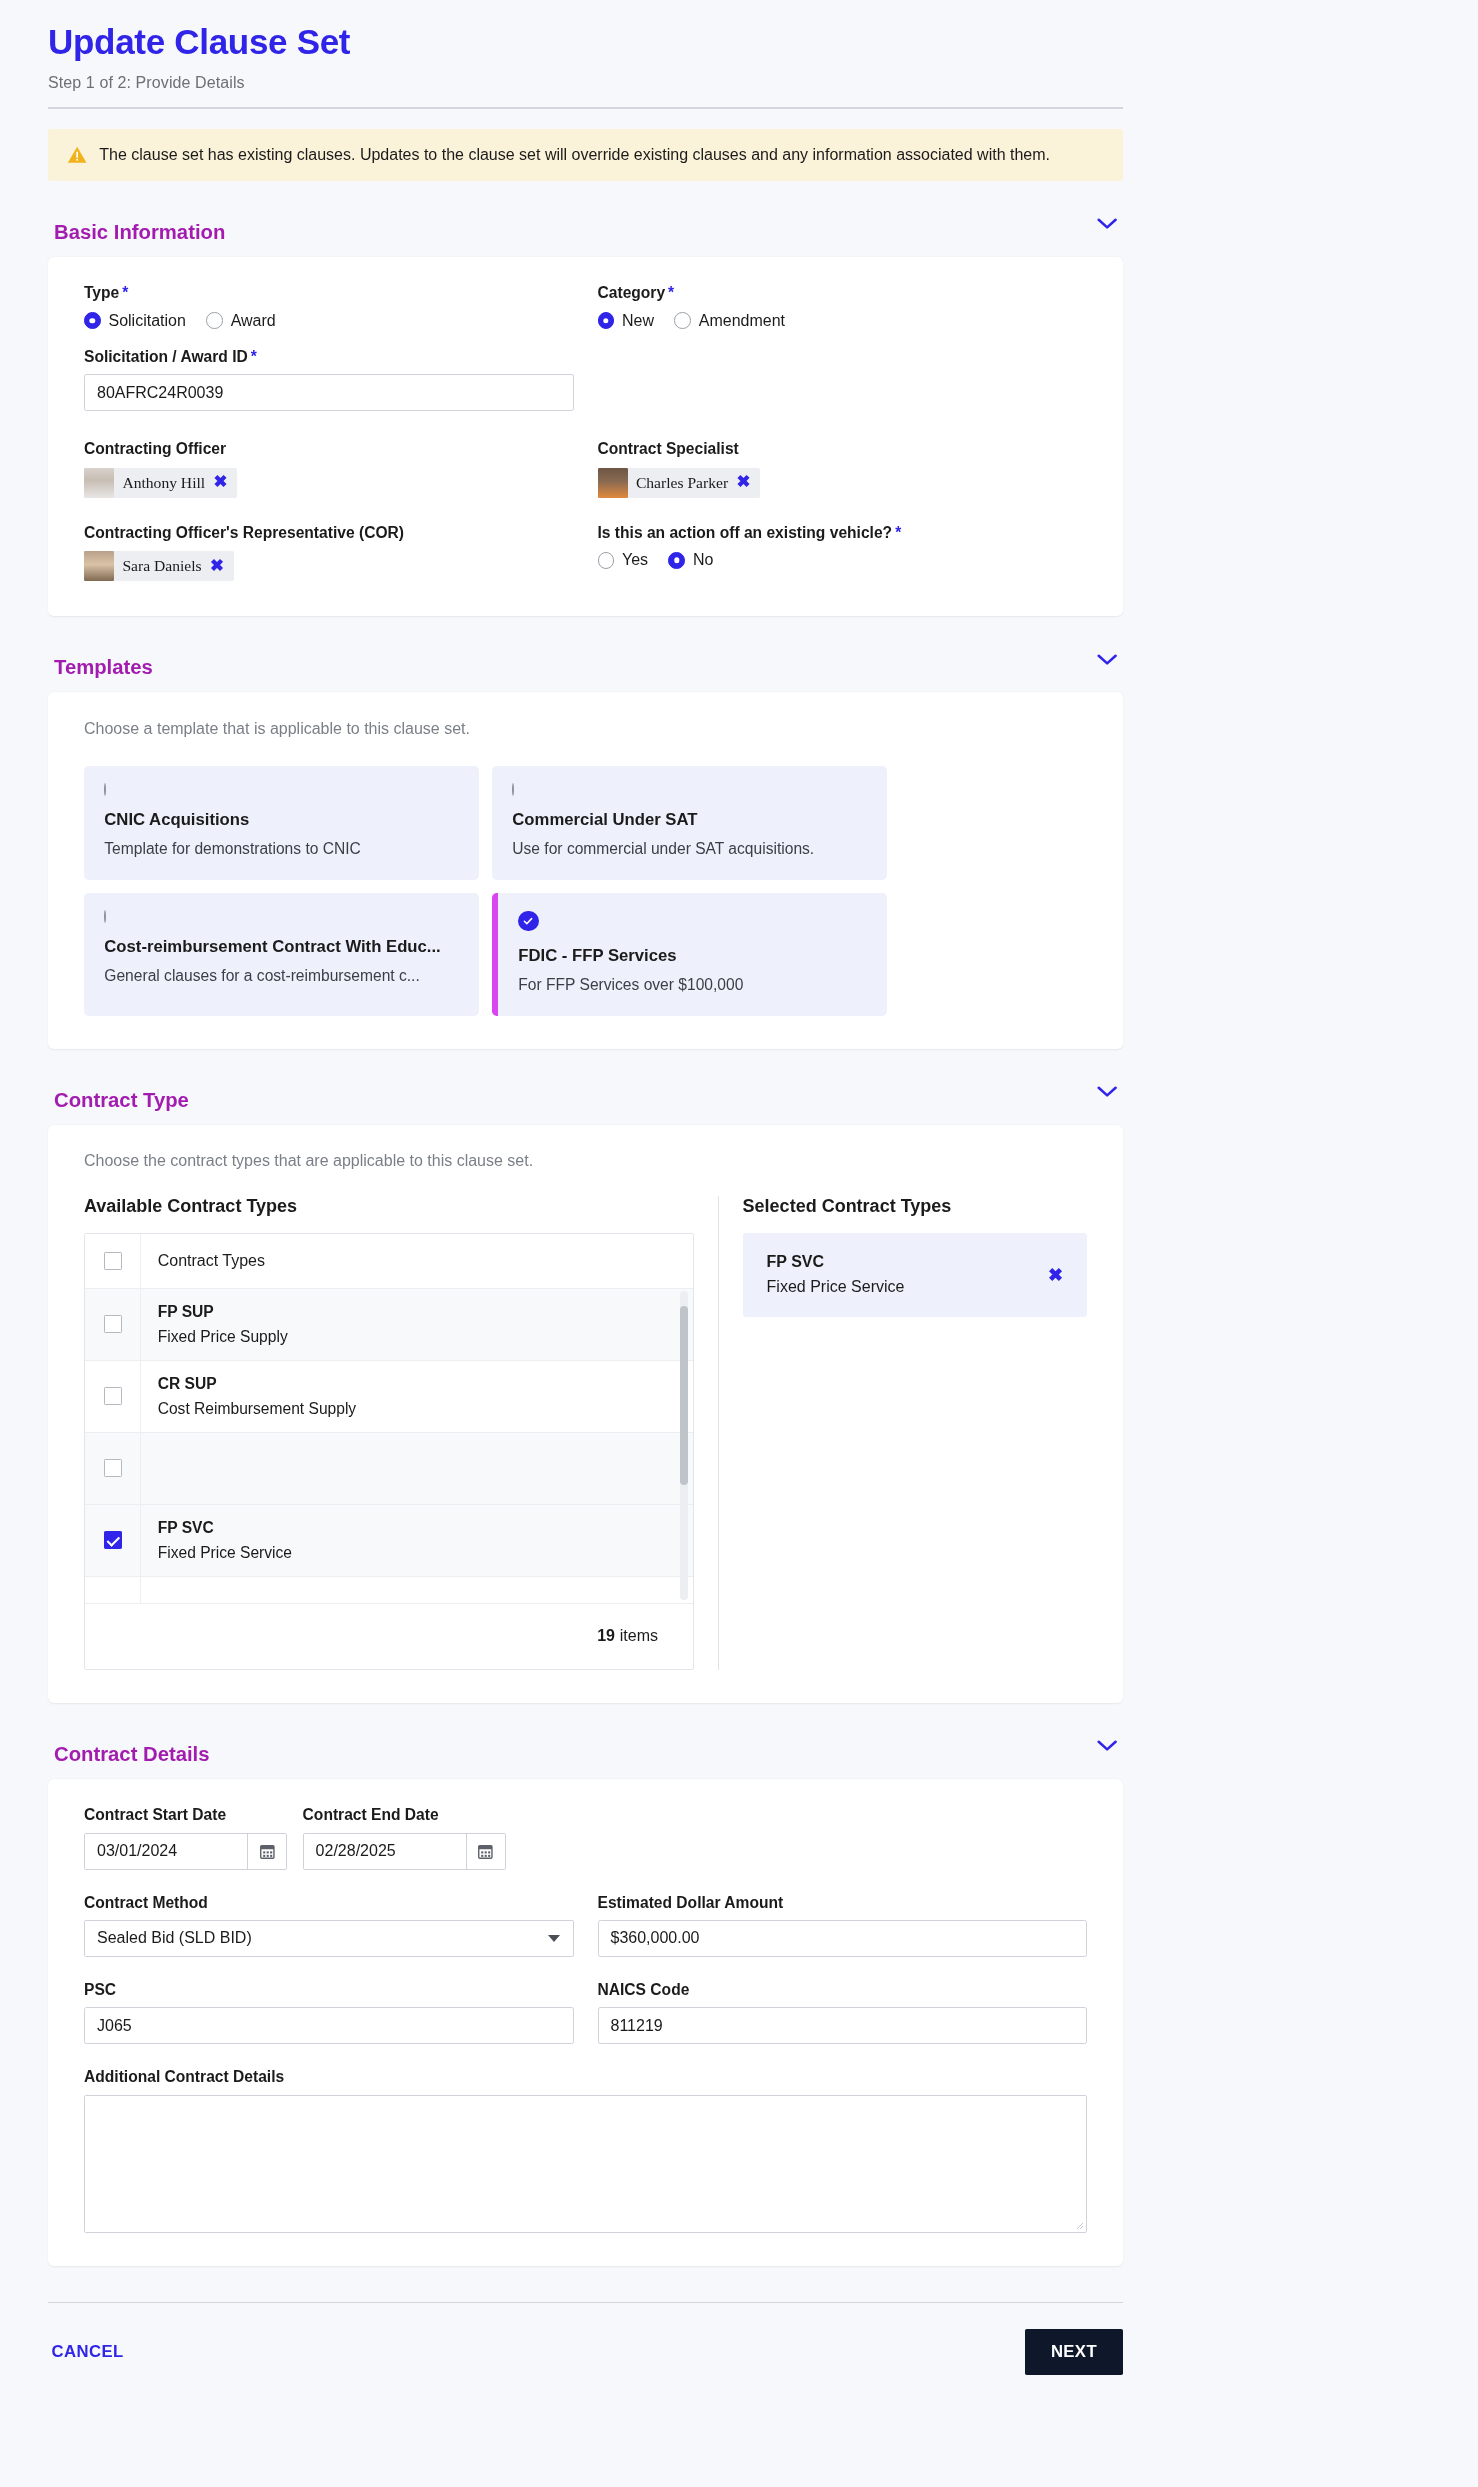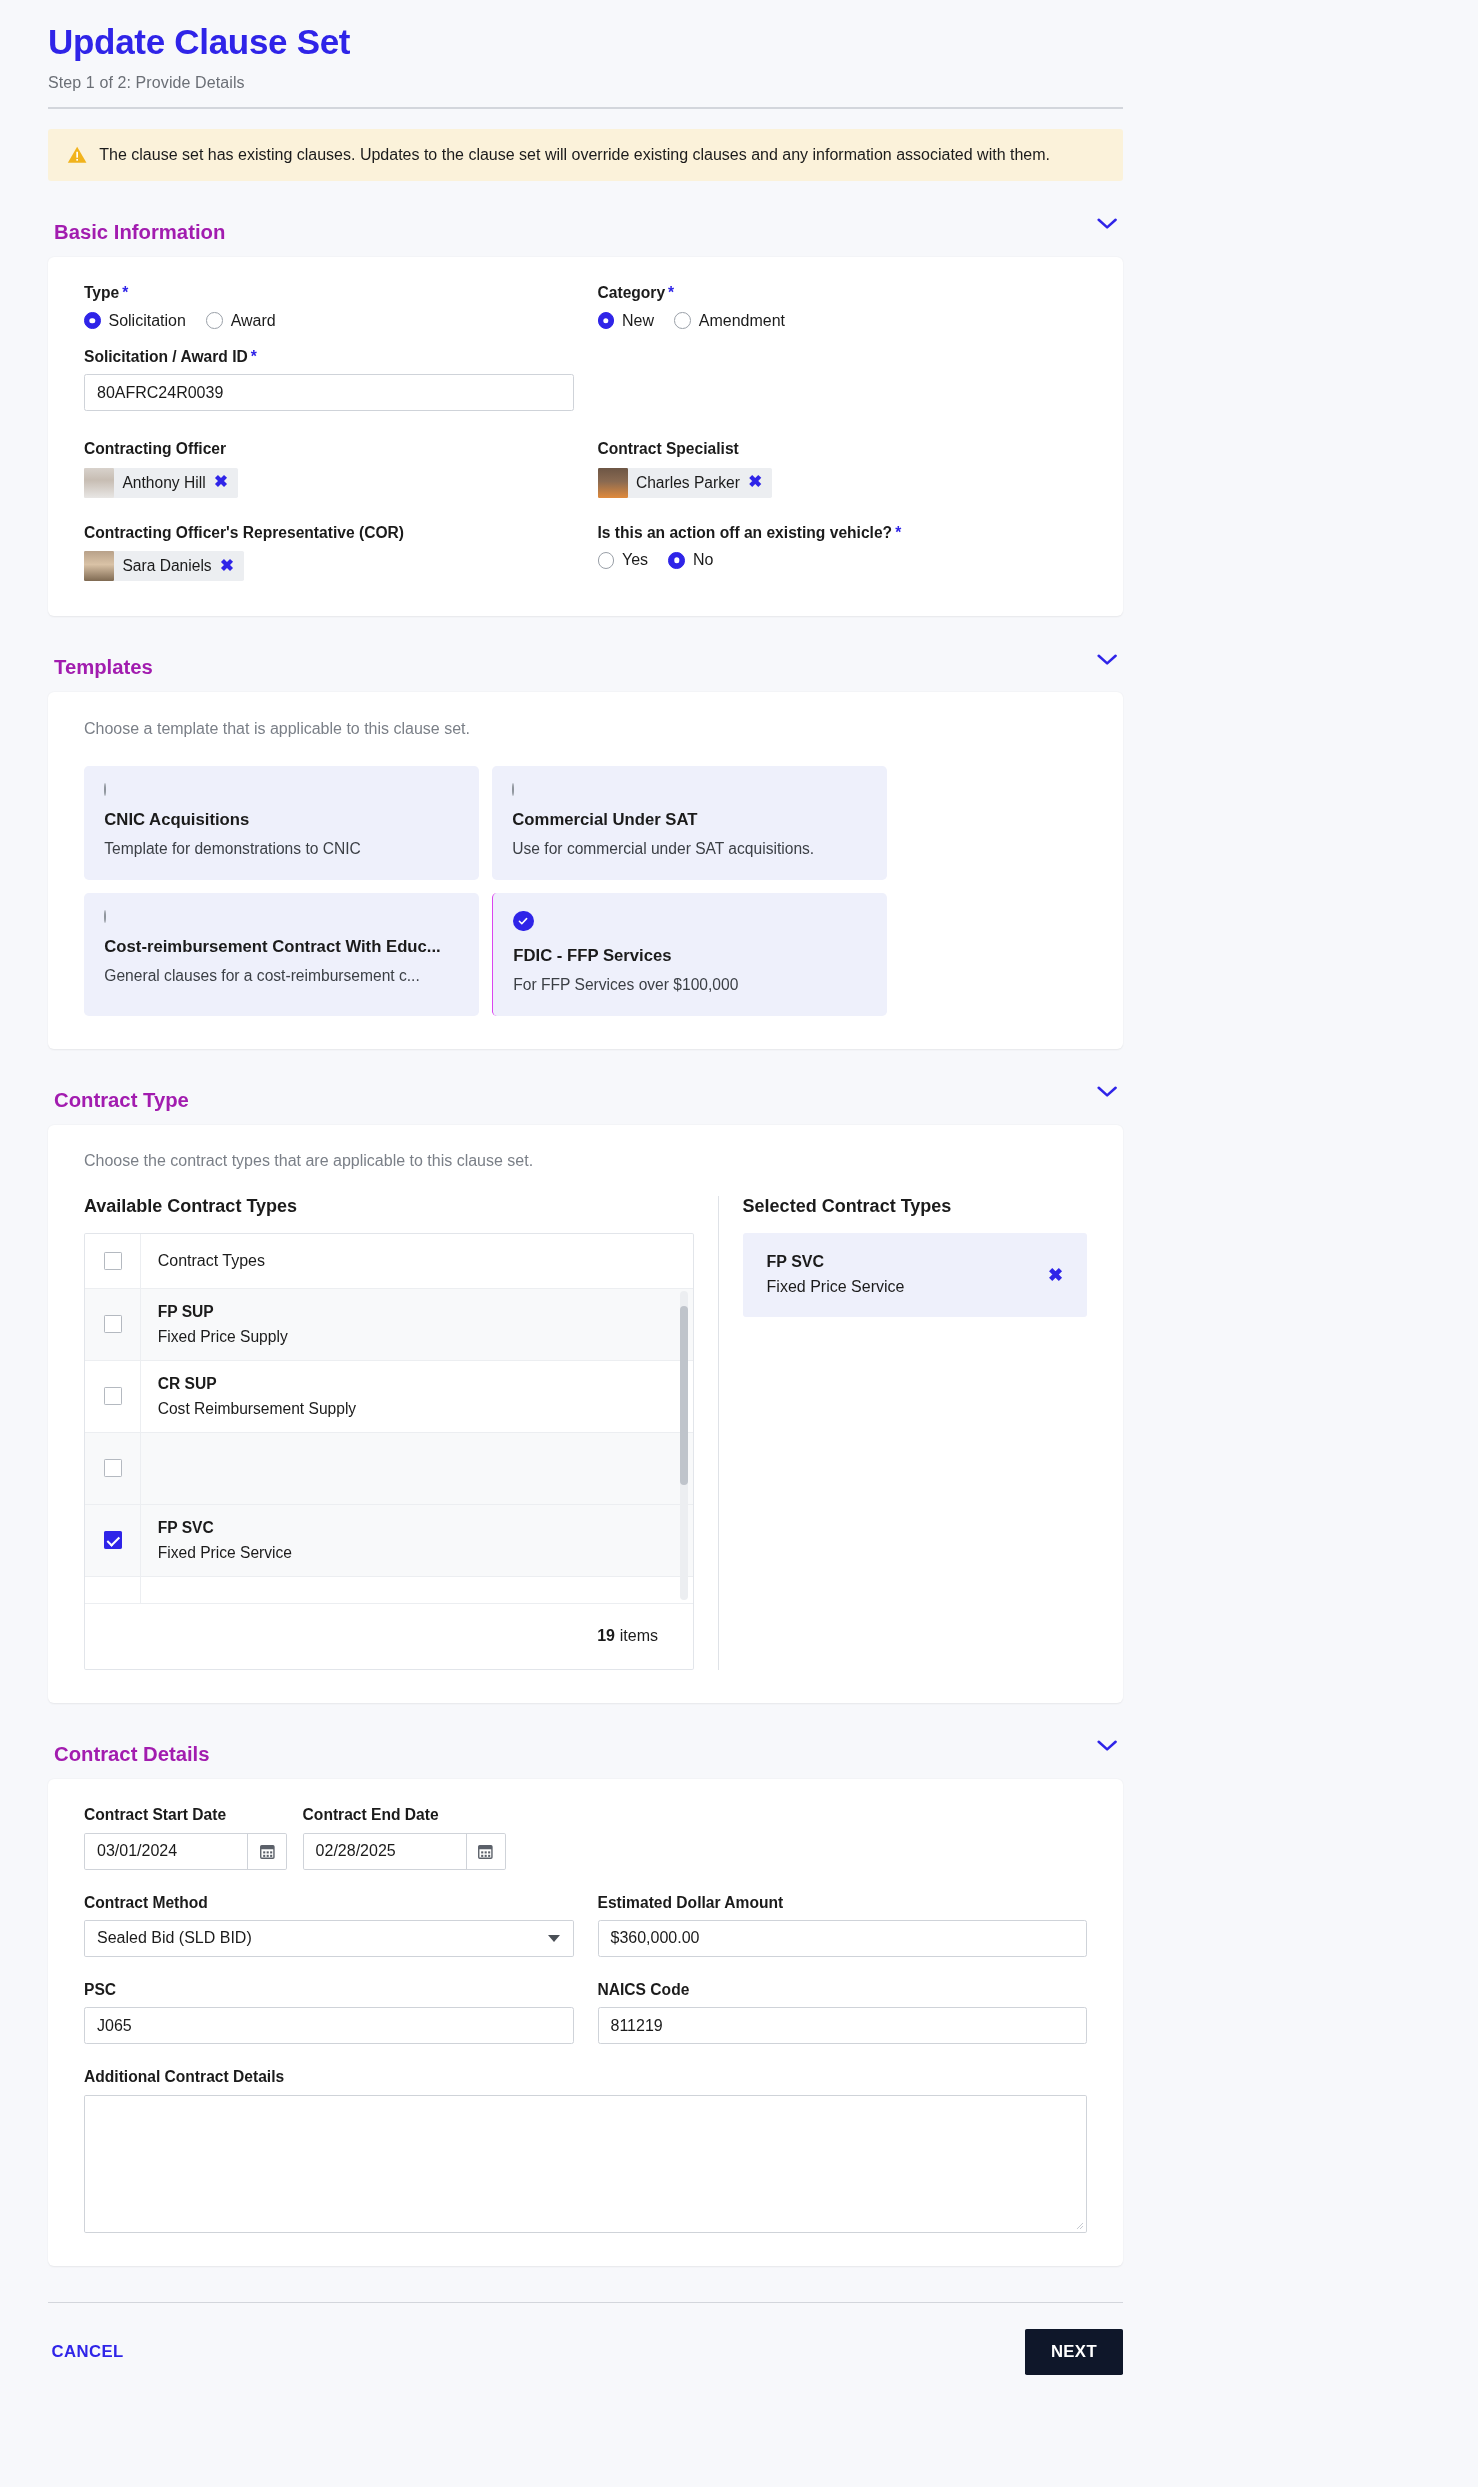--- a/index.html
+++ b/index.html
@@ -80,35 +80,35 @@
 
   .chip {
     margin-top: 9.6px; display: inline-flex; align-items: center;
     background: #eceef1; border-radius: 1.8px; height: 30px;
     padding-right: 9.6px; gap: 8.4px;
   }
   .chip-av {
     width: 30px; height: 30px; flex:0 0 auto; border-radius: 1.2px;
     overflow: hidden; position: relative;
   }
-  .chip-name { font-size: 15.6px; color:#1b1b1b; }
+  .chip-name { font-size: 15.6px; color:#1b1b1b;font-family:Liberation Serif, serif; }
   .chip-x { font-size: 16.7px; font-weight: bold; color:#2f24e8; line-height:1; }
 
   .mt48 { margin-top: 29px; }
   .mt40 { margin-top: 24px; }
   .mt30 { margin-top: 18px; }
 
   
   .hint { font-size: 16px; color:#7a7f87; }
   .tpl-grid { display: flex; flex-wrap: wrap; gap: 13px; margin-top: 28px; }
   .tpl {
     width: 395px; background:#eef0fb; border-radius: 4.8px;
     padding: 18px 20.3px 21.5px 20.3px; position: relative;
   }
-  .tpl.sel { border-left: 1px solid #d946ef; padding-left: 20.3px; }
+  .tpl.sel { border-left: 6px solid #d946ef; padding-left: 20.3px; }
   .tpl-radio {
     width: 18px; height: 18px; border-radius:50%;
     border: 1.2px solid #8d939b; background:#eef0fb;
   }
   .tpl-check {
     width: 20.3px; height: 20.3px; border-radius: 50%; background:#2f24e8;
     display:flex; align-items:center; justify-content:center;
   }
   .tpl-check svg { width: 12px; height: 12px; }
   .tpl-name {

